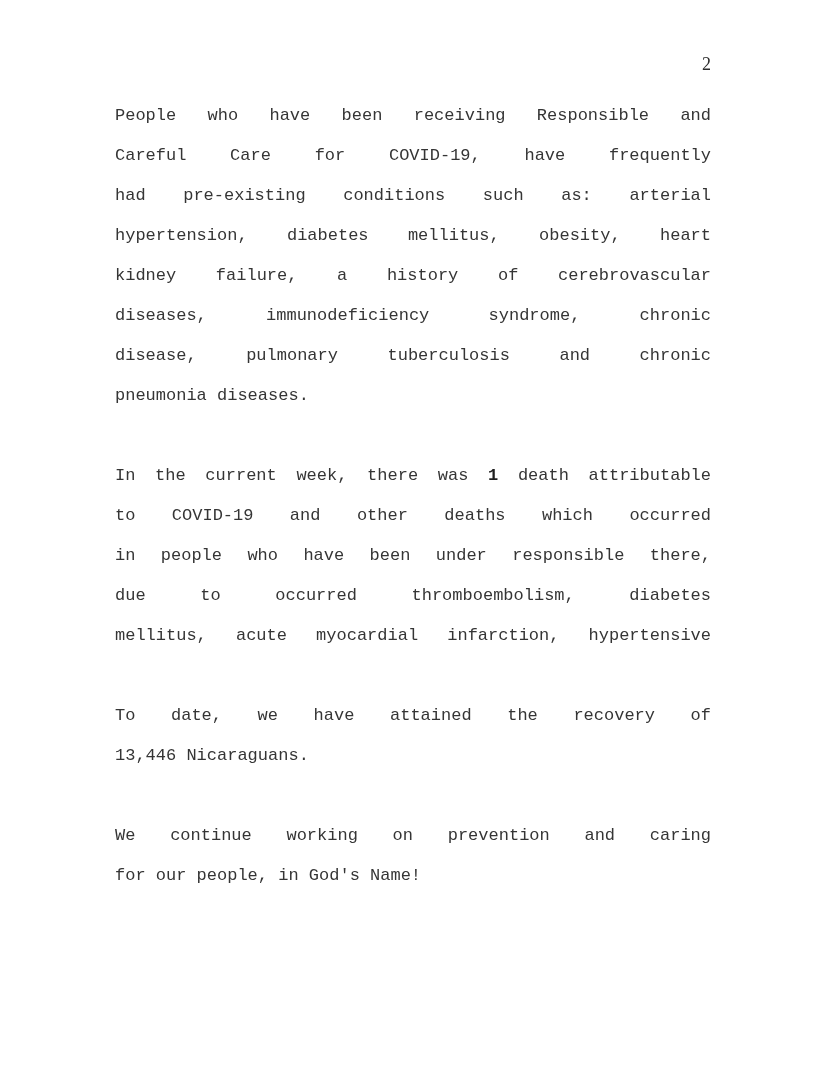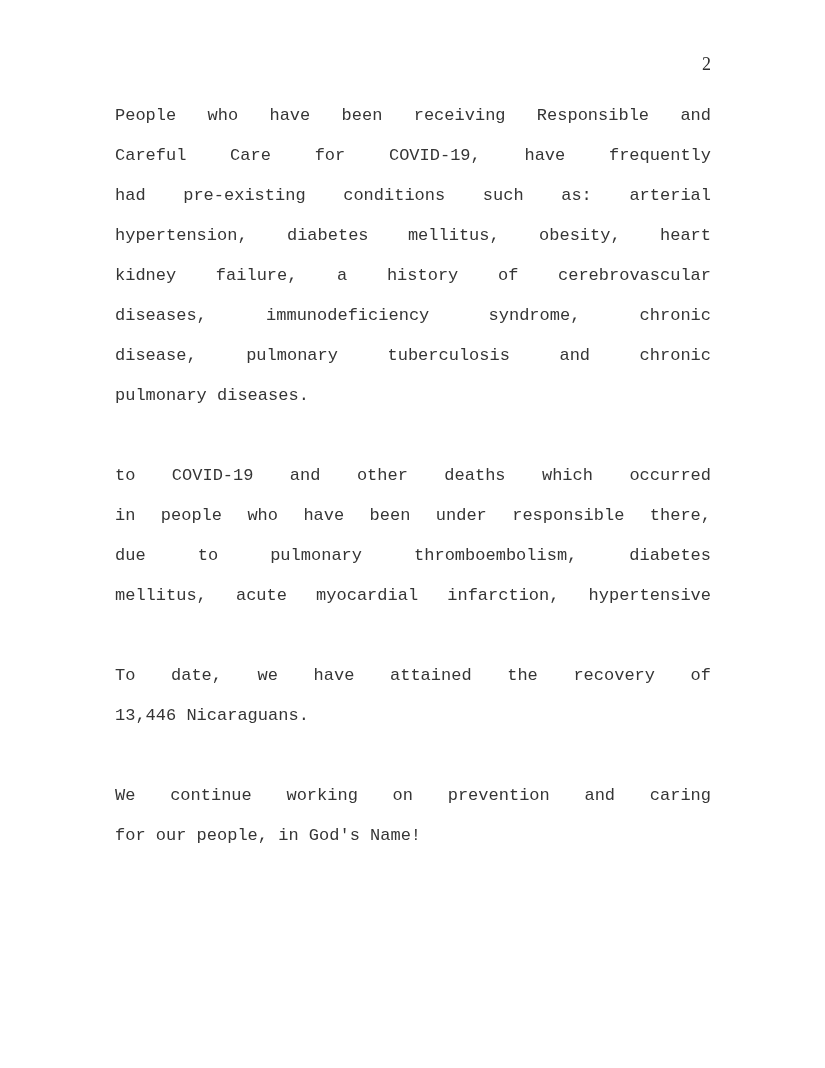--- a/index.html
+++ b/index.html
@@ -57,27 +57,28 @@
   <div class="doc-body">
 
     <div class="paragraph">
       <div class="line">People who have been receiving Responsible and</div>
       <div class="line">Careful Care for COVID-19, have frequently</div>
       <div class="line">had pre-existing conditions such as: arterial</div>
       <div class="line">hypertension, diabetes mellitus, obesity, heart</div>
       <div class="line">kidney failure, a history of cerebrovascular</div>
       <div class="line">diseases, immunodeficiency syndrome, chronic</div>
       <div class="line">disease, pulmonary tuberculosis and chronic</div>
-      <div class="line last">pulmonary diseases.</div>
+      <div class="line last">pneumonia diseases.</div>
     </div>
 
     <div class="paragraph">
+      <div class="line"><span>In the current week, there was </span><span class="bold">1</span><span> death attributable</span></div>
       <div class="line">to COVID-19 and other deaths which occurred</div>
       <div class="line">in people who have been under responsible there,</div>
-      <div class="line">due to pulmonary thromboembolism, diabetes</div>
+      <div class="line">due to occurred thromboembolism, diabetes</div>
       <div class="line">mellitus, acute myocardial infarction, hypertensive</div>
     </div>
 
     <div class="paragraph">
       <div class="line">To date, we have attained the recovery of</div>
       <div class="line last">13,446 Nicaraguans.</div>
     </div>
 
     <div class="paragraph">
       <div class="line">We continue working on prevention and caring</div>

